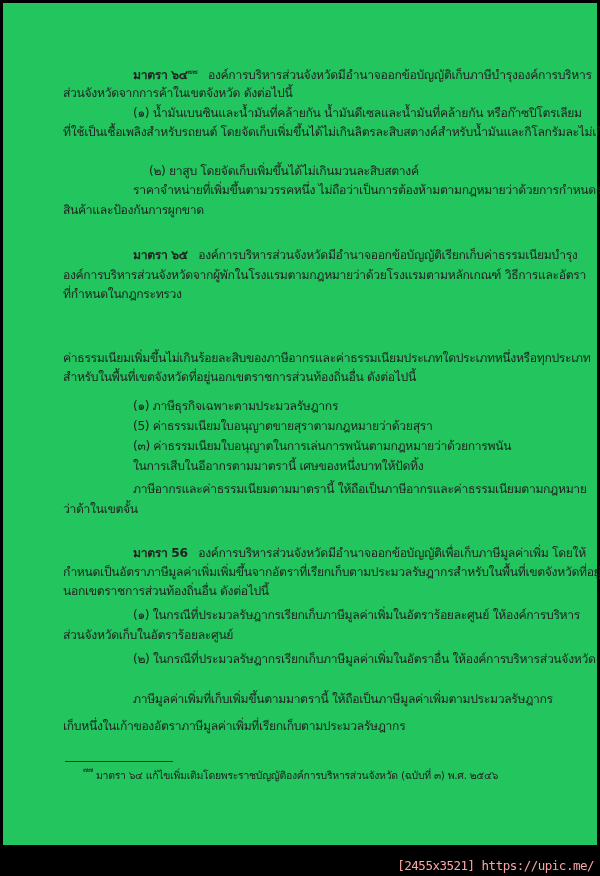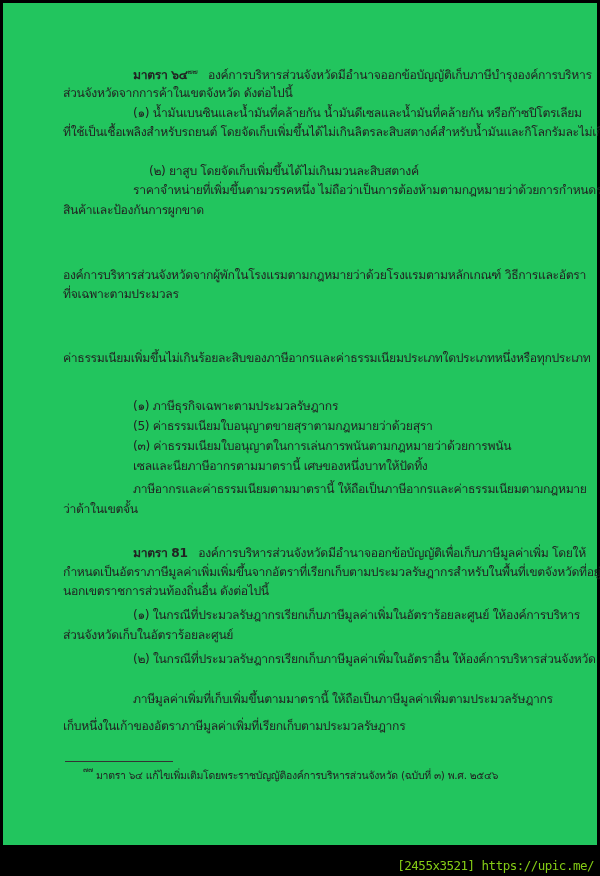--- a/index.html
+++ b/index.html
@@ -4,50 +4,54 @@
 <style>
   html, body { margin:0; padding:0; }
   body { width:600px; height:876px; background:#000; position:relative; overflow:hidden;
          font-family:"DejaVu Sans", "Liberation Sans", sans-serif; }
   .page { position:absolute; left:3px; top:3px; width:594px; height:842px; background:#22c55e; }
   .line { position:absolute; font-size:12.2px; color:#222; white-space:nowrap; line-height:16px; letter-spacing:-0.35px; }
   .b { font-weight:bold; }
   sup { font-size:7px; vertical-align:top; position:relative; top:-3px; }
   .rule { position:absolute; left:62px; top:758px; width:108px; height:1px; background:#333; }
   .fn { position:absolute; left:80px; top:764px; font-size:10.5px; color:#222; white-space:nowrap; letter-spacing:-0.3px; }
-  .watermark { position:absolute; right:6px; bottom:3px; color:#84cc16; font-family:"DejaVu Sans Mono", monospace; font-size:12.5px; letter-spacing:-0.5px; }
+  .watermark { position:absolute; right:6px; bottom:3px; color:#fca5a5; font-family:"DejaVu Sans Mono", monospace; font-size:12.5px; letter-spacing:-0.5px; }
 </style>
 </head>
 <body>
 
 <div class="page">
 
   <div class="line" style="left:130px;top:64px;">
     <span class="b">มาตรา ๖๔</span><sup>๗๗</sup>&nbsp;&nbsp;&nbsp;<span>องค์การบริหารส่วนจังหวัดมีอำนาจออกข้อบัญญัติเก็บภาษีบำรุงองค์การบริหาร</span>
   </div>
   <div class="line" style="left:60px;top:82px;">ส่วนจังหวัดจากการค้าในเขตจังหวัด ดังต่อไปนี้</div>
   <div class="line" style="left:130px;top:102px;">(๑)   น้ำมันเบนซินและน้ำมันที่คล้ายกัน น้ำมันดีเซลและน้ำมันที่คล้ายกัน หรือก๊าซปิโตรเลียม</div>
   <div class="line" style="left:60px;top:121px;">ที่ใช้เป็นเชื้อเพลิงสำหรับรถยนต์ โดยจัดเก็บเพิ่มขึ้นได้ไม่เกินลิตรละสิบสตางค์สำหรับน้ำมันและกิโลกรัมละไม่เกิน</div>
   <div class="line" style="left:130px;top:160px;margin-left:16px;">(๒)   ยาสูบ โดยจัดเก็บเพิ่มขึ้นได้ไม่เกินมวนละสิบสตางค์</div>
   <div class="line" style="left:130px;top:179px;">ราคาจำหน่ายที่เพิ่มขึ้นตามวรรคหนึ่ง ไม่ถือว่าเป็นการต้องห้ามตามกฎหมายว่าด้วยการกำหนดราคา</div>
   <div class="line" style="left:60px;top:199px;">สินค้าและป้องกันการผูกขาด</div>
 
+  <div class="line" style="left:130px;top:244px;">
+    <span class="b">มาตรา ๖๕</span>&nbsp;&nbsp;&nbsp;<span>องค์การบริหารส่วนจังหวัดมีอำนาจออกข้อบัญญัติเรียกเก็บค่าธรรมเนียมบำรุง</span>
+  </div>
   <div class="line" style="left:60px;top:264px;">องค์การบริหารส่วนจังหวัดจากผู้พักในโรงแรมตามกฎหมายว่าด้วยโรงแรมตามหลักเกณฑ์ วิธีการและอัตรา</div>
-  <div class="line" style="left:60px;top:283px;">ที่จเฉพาะตามประมวลร</div>
+  <div class="line" style="left:60px;top:283px;">ที่กำหนดในกฎกระทรวง</div>
 
   <div class="line" style="left:60px;top:347px;">ค่าธรรมเนียมเพิ่มขึ้นไม่เกินร้อยละสิบของภาษีอากรและค่าธรรมเนียมประเภทใดประเภทหนึ่งหรือทุกประเภท</div>
+  <div class="line" style="left:60px;top:366px;">สำหรับในพื้นที่เขตจังหวัดที่อยู่นอกเขตราชการส่วนท้องถิ่นอื่น ดังต่อไปนี้</div>
   <div class="line" style="left:130px;top:395px;">(๑)   ภาษีธุรกิจเฉพาะตามประมวลรัษฎากร</div>
   <div class="line" style="left:130px;top:415px;">(5)   ค่าธรรมเนียมใบอนุญาตขายสุราตามกฎหมายว่าด้วยสุรา</div>
   <div class="line" style="left:130px;top:435px;">(๓)   ค่าธรรมเนียมใบอนุญาตในการเล่นการพนันตามกฎหมายว่าด้วยการพนัน</div>
-  <div class="line" style="left:130px;top:455px;">เซลและนียภาษีอากรตามมาตรานี้ เศษของหนึ่งบาทให้ปัดทิ้ง</div>
+  <div class="line" style="left:130px;top:455px;">ในการเสีบในอีอากรตามมาตรานี้ เศษของหนึ่งบาทให้ปัดทิ้ง</div>
   <div class="line" style="left:130px;top:478px;">ภาษีอากรและค่าธรรมเนียมตามมาตรานี้ ให้ถือเป็นภาษีอากรและค่าธรรมเนียมตามกฎหมาย</div>
   <div class="line" style="left:60px;top:498px;">ว่าด้าในเขตจั้น</div>
 
   <div class="line" style="left:130px;top:542px;">
-    <span class="b">มาตรา 81</span>&nbsp;&nbsp;&nbsp;<span>องค์การบริหารส่วนจังหวัดมีอำนาจออกข้อบัญญัติเพื่อเก็บภาษีมูลค่าเพิ่ม โดยให้</span>
+    <span class="b">มาตรา 56</span>&nbsp;&nbsp;&nbsp;<span>องค์การบริหารส่วนจังหวัดมีอำนาจออกข้อบัญญัติเพื่อเก็บภาษีมูลค่าเพิ่ม โดยให้</span>
   </div>
   <div class="line" style="left:60px;top:561px;">กำหนดเป็นอัตราภาษีมูลค่าเพิ่มเพิ่มขึ้นจากอัตราที่เรียกเก็บตามประมวลรัษฎากรสำหรับในพื้นที่เขตจังหวัดที่อยู่</div>
   <div class="line" style="left:60px;top:580px;">นอกเขตราชการส่วนท้องถิ่นอื่น ดังต่อไปนี้</div>
   <div class="line" style="left:130px;top:604px;">(๑)   ในกรณีที่ประมวลรัษฎากรเรียกเก็บภาษีมูลค่าเพิ่มในอัตราร้อยละศูนย์ ให้องค์การบริหาร</div>
   <div class="line" style="left:60px;top:624px;">ส่วนจังหวัดเก็บในอัตราร้อยละศูนย์</div>
   <div class="line" style="left:130px;top:648px;">(๒)   ในกรณีที่ประมวลรัษฎากรเรียกเก็บภาษีมูลค่าเพิ่มในอัตราอื่น ให้องค์การบริหารส่วนจังหวัด</div>
   <div class="line" style="left:60px;top:667px;margin-top:48px;">เก็บหนึ่งในเก้าของอัตราภาษีมูลค่าเพิ่มที่เรียกเก็บตามประมวลรัษฎากร</div>
   <div class="line" style="left:130px;top:688px;">ภาษีมูลค่าเพิ่มที่เก็บเพิ่มขึ้นตามมาตรานี้ ให้ถือเป็นภาษีมูลค่าเพิ่มตามประมวลรัษฎากร</div>
 
   <div class="rule"></div>

